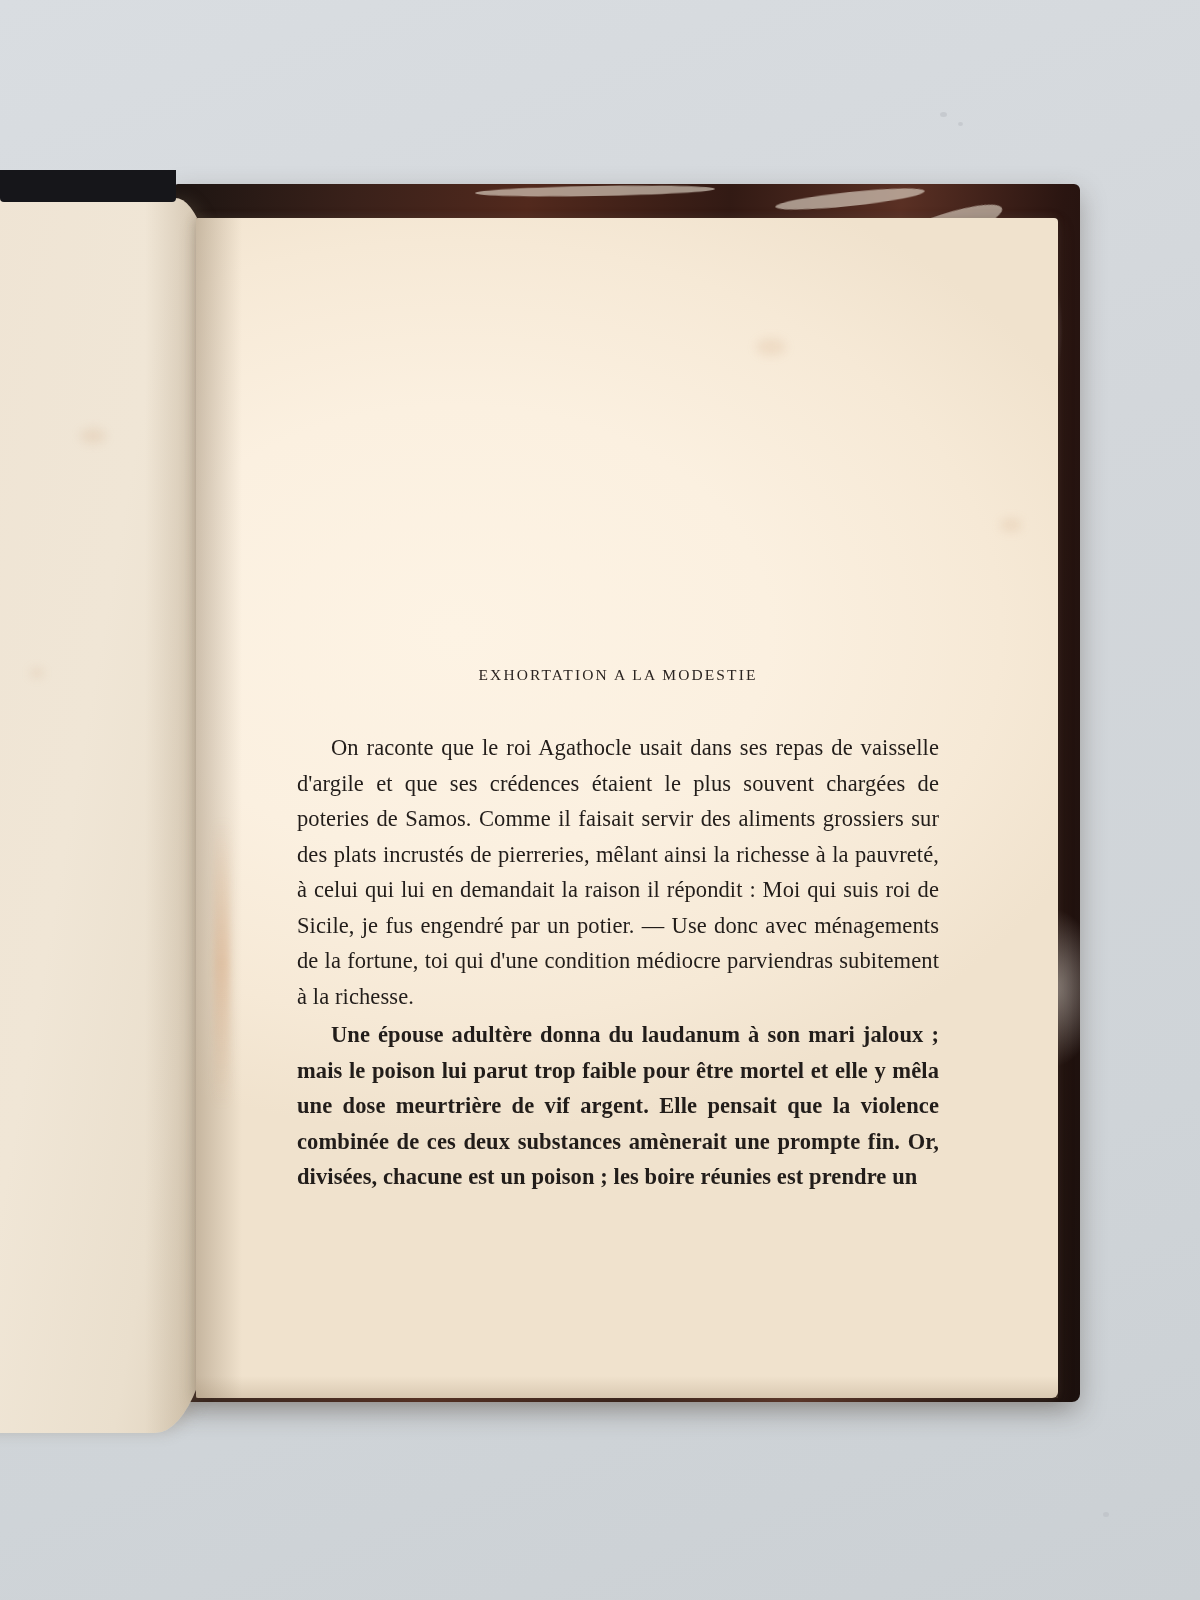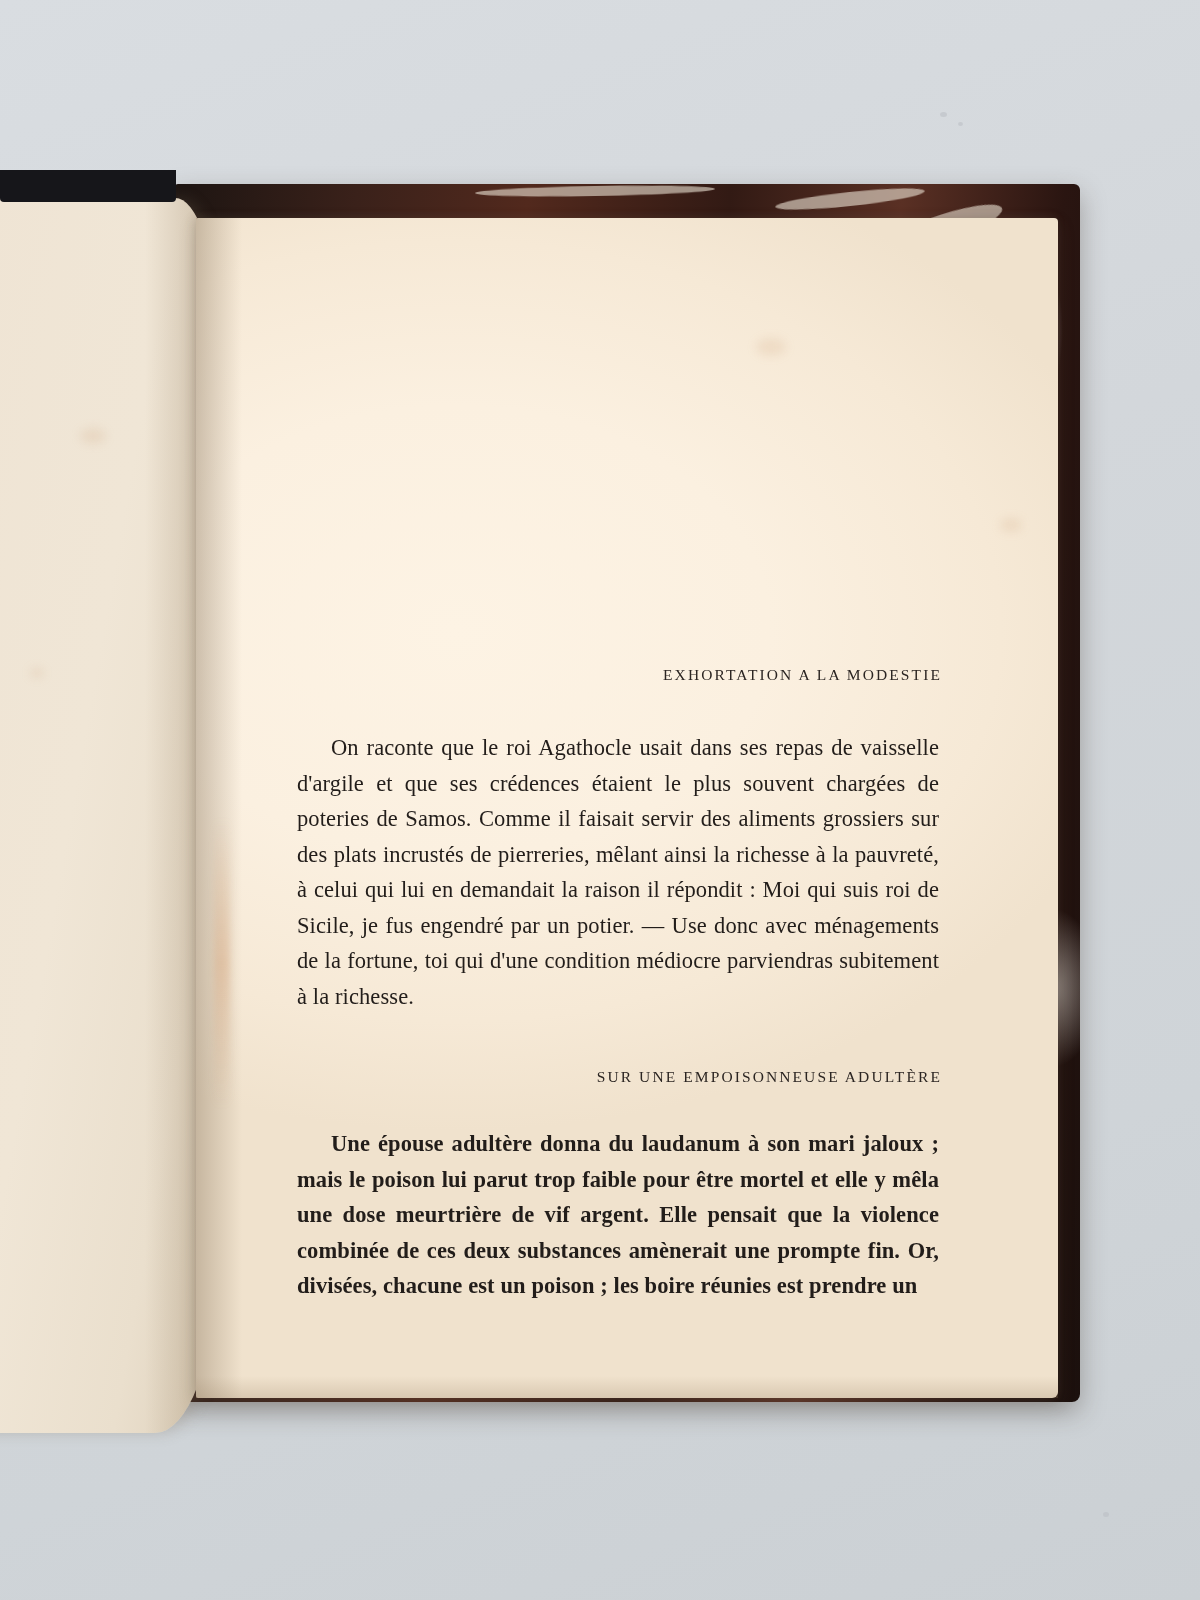--- a/index.html
+++ b/index.html
@@ -145,21 +145,21 @@
     position: absolute;
     left: 98px;
     top: 448px;
     width: 648px;
     color: #241f1c;
   }
   .section-head {
     font-family: "Liberation Serif", serif;
     font-size: 15.5px;
     letter-spacing: 2.1px;
-    text-align: right;
+    text-align: center;
     color: #2b2522;
     margin: 0 0 46px 0;
     font-weight: normal;
   }
   .section-head.second {
     margin-top: 54px;
     margin-bottom: 40px;
   }
   p.body {
     margin: 3px;
@@ -219,21 +219,20 @@
       <div class="foxing" style="left:560px; top:120px; width:30px; height:18px;"></div>
       <div class="foxing" style="left:804px; top:300px; width:22px; height:14px;"></div>
       <div id="fox-streak"></div>
 
       <div id="text-col">
 
         <h2 class="section-head">EXHORTATION A LA MODESTIE</h2>
 
         <p class="body">On raconte que le roi Agathocle usait dans ses repas de vaisselle d'argile et que ses crédences étaient le plus souvent chargées de poteries de Samos. Comme il faisait servir des aliments grossiers sur des plats incrustés de pierreries, mêlant ainsi la richesse à la pauvreté, à celui qui lui en demandait la raison il répondit : Moi qui suis roi de Sicile, je fus engendré par un potier. — Use donc avec ménagements de la fortune, toi qui d'une condition médiocre parviendras subitement à la richesse.</p>
 
-        <h2 class="section-head second">SUR UNE EMPOISONNEUSE ADULTÈRE</h2>
 
         <p class="body flush">Une épouse adultère donna du laudanum à son mari jaloux ; mais le poison lui parut trop faible pour être mortel et elle y mêla une dose meurtrière de vif argent. Elle pensait que la violence combinée de ces deux substances amènerait une prompte fin. Or, divisées, chacune est un poison ; les boire réunies est prendre un</p>
 
       </div>
 
       <div id="page-bottom-edge"></div>
     </div>
 
   </div>
 </div>

